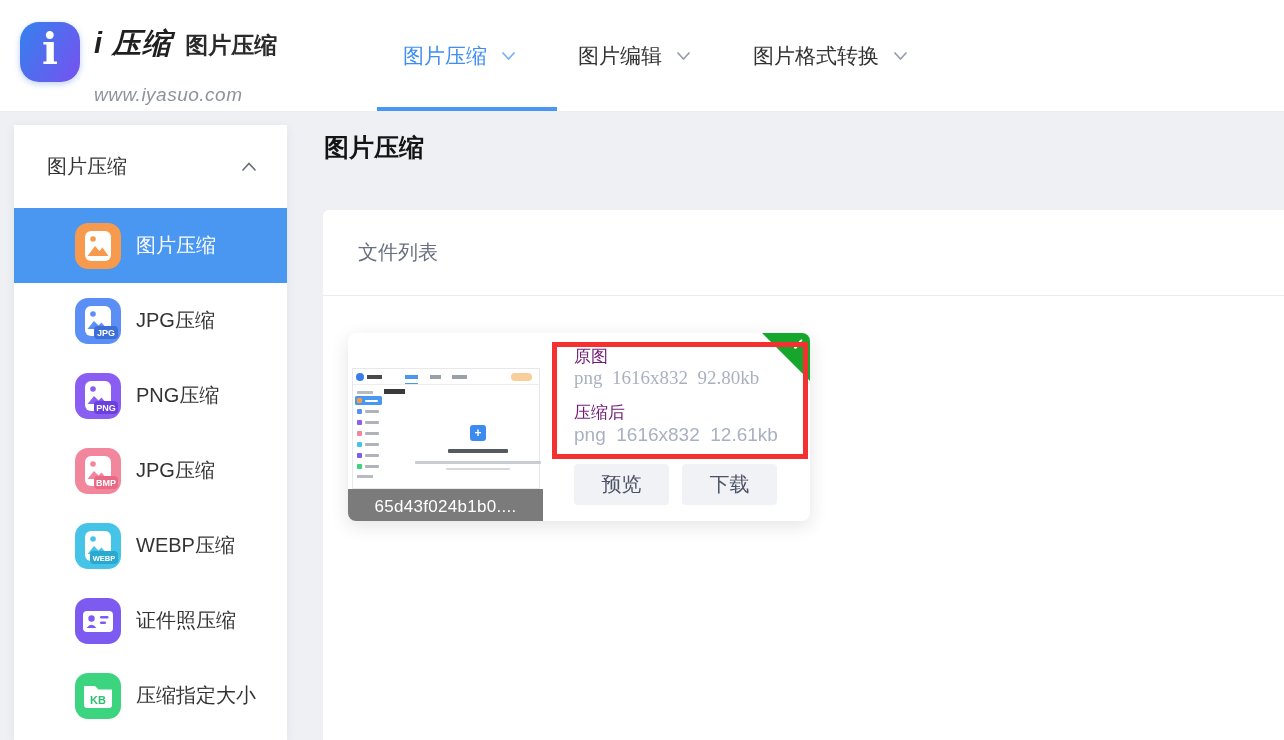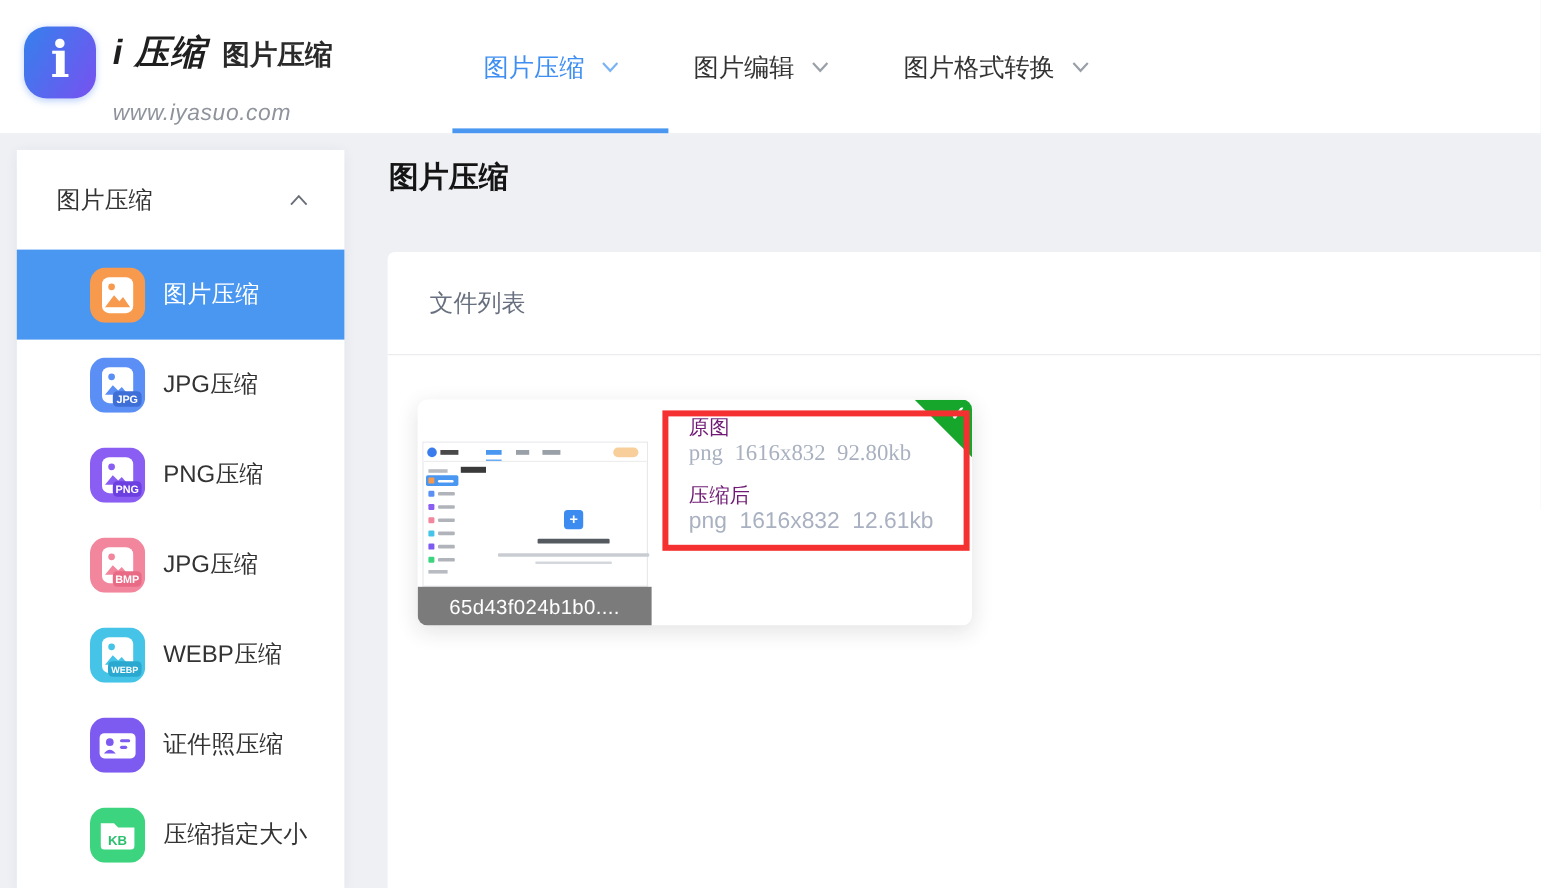--- a/index.html
+++ b/index.html
@@ -249,20 +249,24 @@
         <div class="mt mt-t3"></div>
       </div>
 
       <div class="file-name-bar">65d43f024b1b0....</div>
 
       <div class="info-label" style="top:12px;">原图</div>
       <div class="info-value" style="top:34px;font-family:Liberation Serif, serif;">png  1616x832  92.80kb</div>
       <div class="info-label" style="top:68px;">压缩后</div>
       <div class="info-value" style="top:91px;">png  1616x832  12.61kb</div>
 
+      <div class="btn-row">
+        <button class="card-btn">预览</button>
+        <button class="card-btn">下载</button>
+      </div>
 
       <div class="corner-badge"></div>
       <span class="check" style="position:absolute;right:5px;top:2px;color:#fff;font-size:16px;font-weight:bold;z-index:3;">✓</span>
 
       <div class="red-annotation"></div>
     </div>
   </div>
 
 </div>
 

